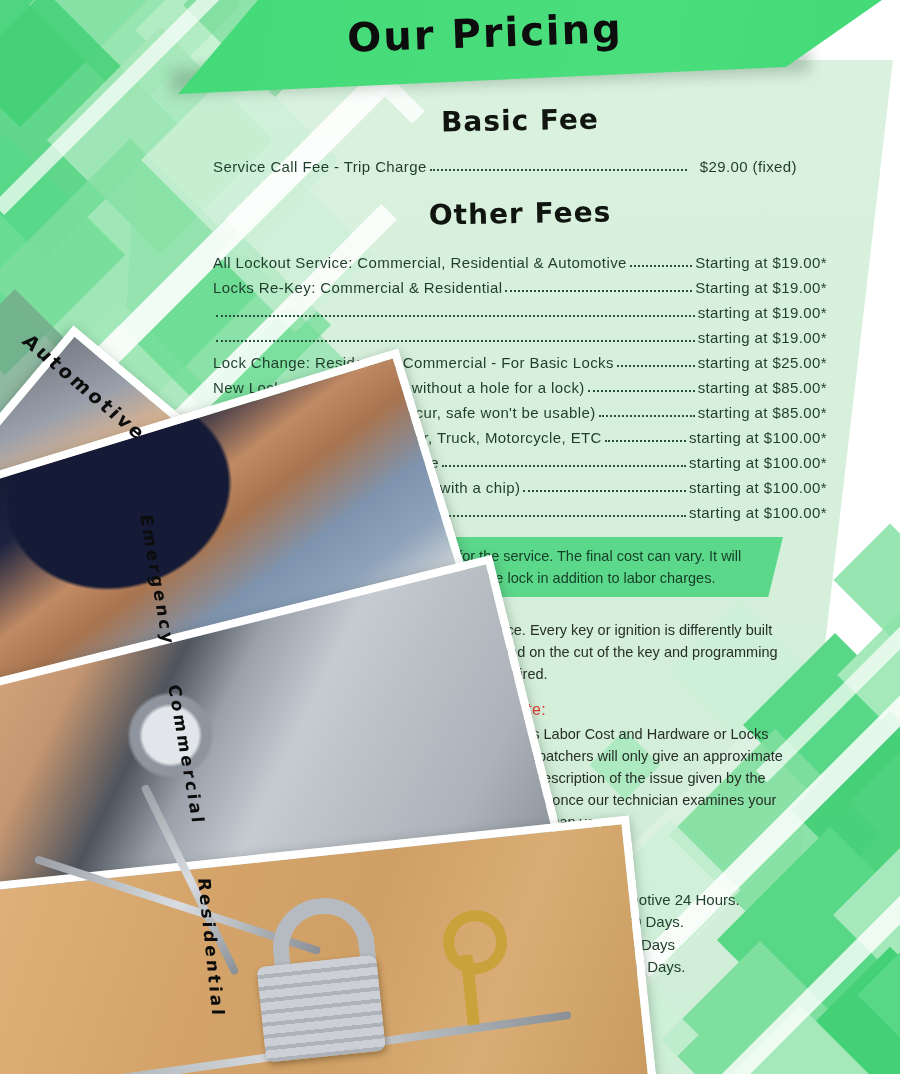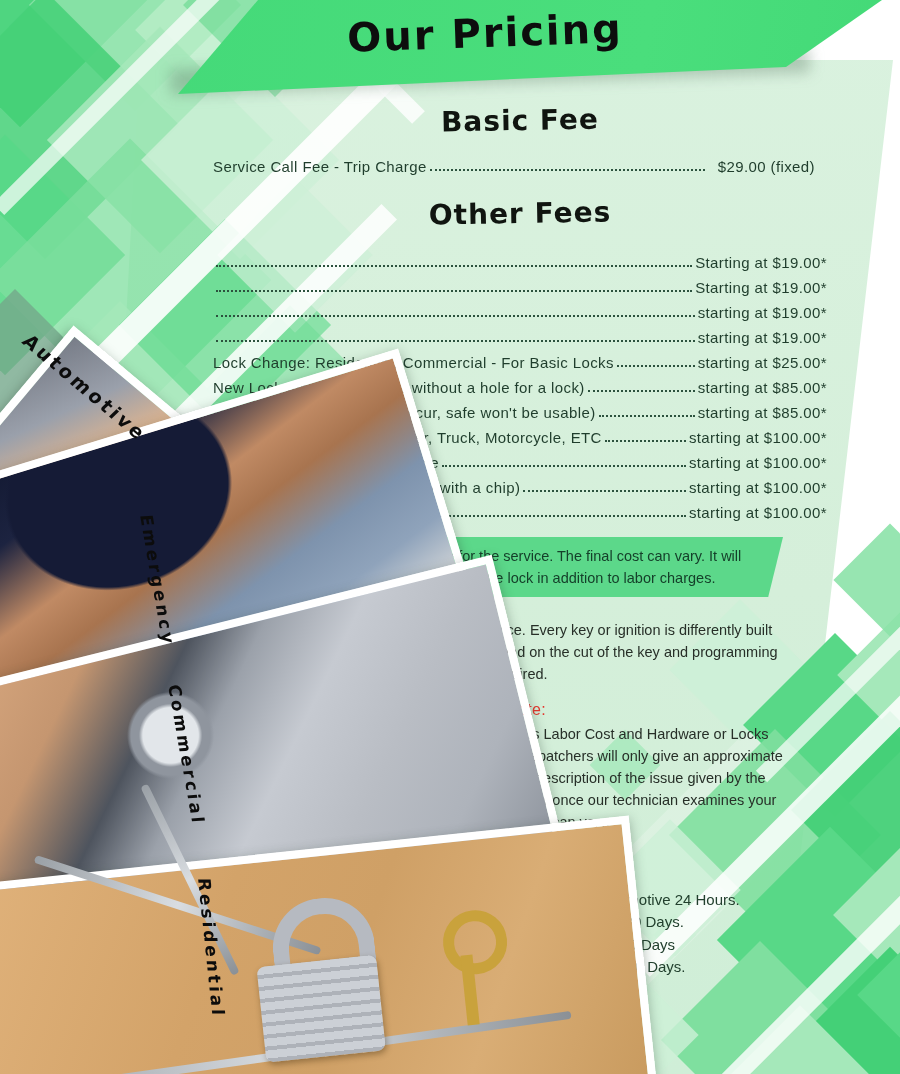--- a/index.html
+++ b/index.html
@@ -28,21 +28,21 @@
           letter-spacing:2px;transform:rotate(-2deg);}
   
   .content{position:absolute;left:213px;top:104px;width:614px;z-index:5;color:#224030;}
   .h-marker{font-family:"DejaVu Sans",sans-serif;font-weight:800;font-size:28px;color:#101510;
             letter-spacing:1px;text-align:center;margin:0 0 16px 0;transform:rotate(-1deg);}
   .h-other{margin-top:22px;}
   .fee-row{display:flex;align-items:flex-end;height:25px;font-size:15px;letter-spacing:.4px;color:#1f3d2c;}
   .fee-row.basic{height:22px;margin:16px 0 0 0;}
   .dots{flex:1;border-bottom:2.5px dotted #2c523e;margin:0 3px 4px 3px;min-width:20px;}
   .fee-price{white-space:nowrap;}
-  .basic .fee-price{margin-right:12px;padding-left:10px;}
+  .basic .fee-price{margin-right:30px;padding-left:10px;}
   .fees-list{margin-top:16px;}
   
   .star-note{margin:16px 44px 0 2px;background:#5cd88a;color:#15402a;font-size:14.5px;line-height:22px;
              text-align:center;padding:8px 30px;clip-path:polygon(5% 0,100% 0,97.4% 100%,0 100%);}
   .dstar{margin:22px 44px 0 0;font-size:14.5px;line-height:22px;text-align:center;color:#272f28;}
   .note-head{margin:16px 44px 0 0;text-align:center;color:#e5372e;font-size:16px;letter-spacing:.4px;}
   .note-body{margin:4px 44px 0 0;font-size:14.5px;line-height:22px;text-align:center;color:#272f28;}
   .warr-head{margin-top:38px;}
   .warr-line{margin:0 44px;text-align:center;font-size:15px;line-height:22.4px;color:#22402e;}
   
@@ -161,24 +161,26 @@
     <div class="fee-row basic">
       <span class="fee-label">Service Call Fee - Trip Charge</span>
       <span class="dots"></span>
       <span class="fee-price">$29.00 (fixed)</span>
     </div>
 
     <div class="h-marker h-other">Other Fees</div>
 
     <div class="fees-list">
       <div class="fee-row">
+        <span class="fee-label">All Lockout Service: Commercial, Residential &amp; Automotive</span>
         <span class="dots"></span>
         <span class="fee-price">Starting at $19.00*</span>
       </div>
       <div class="fee-row">
+        <span class="fee-label">Locks Re-Key: Commercial &amp; Residential</span>
         <span class="dots"></span>
         <span class="fee-price">Starting at $19.00*</span>
       </div>
       <div class="fee-row">
         <span class="dots"></span>
         <span class="fee-price">starting at $19.00*</span>
       </div>
       <div class="fee-row">
         <span class="dots"></span>
         <span class="fee-price">starting at $19.00*</span>

